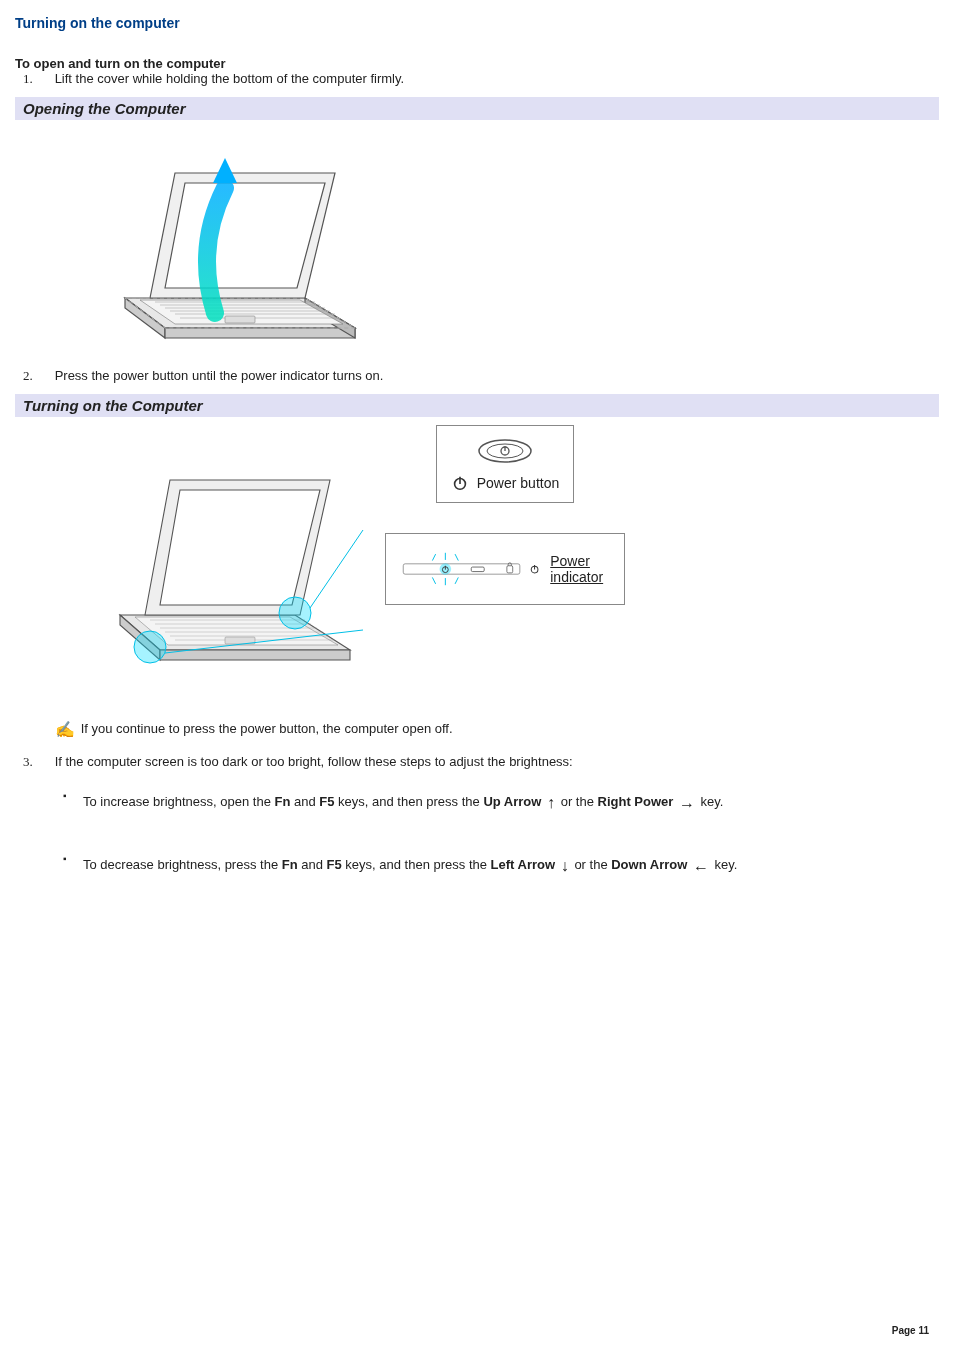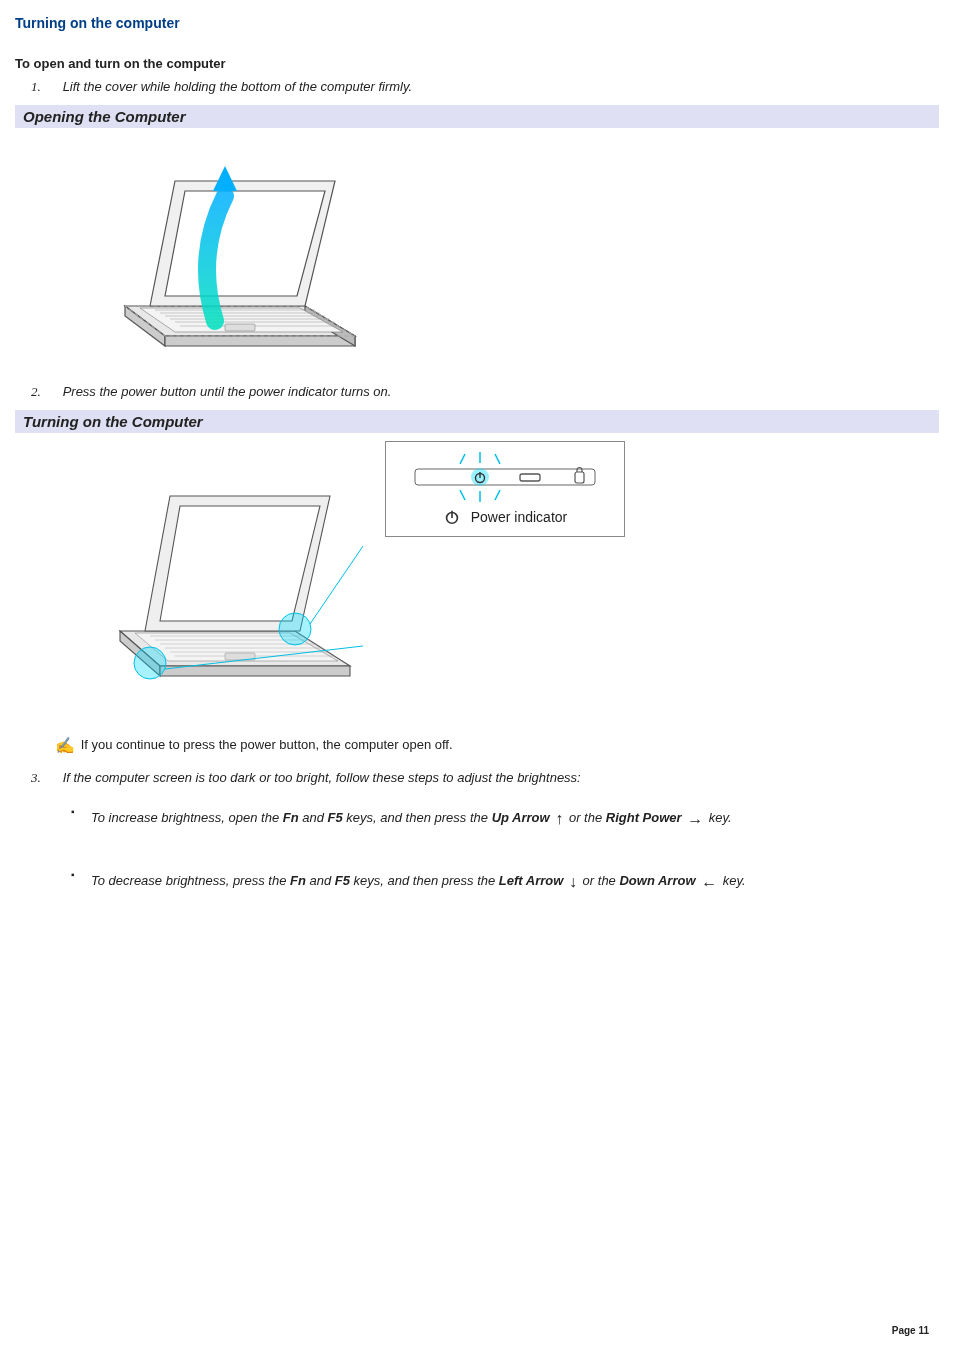--- a/index.html
+++ b/index.html
@@ -19,22 +19,21 @@
     font-size: 14px;
     margin-bottom: 25px;
   }
   .intro {
     font-weight: bold;
     font-size: 13px;
   }
   ol.main-list {
     list-style: none;
     padding: 0;
-    margin: 8px;
-    font-style: italic;
+    margin: 0;
   }
   ol.main-list > li {
     margin-bottom: 10px;
   }
   .num {
     display: inline-block;
     width: 28px;
     font-family: Georgia, 'Times New Roman', serif;
     font-size: 13px;
     vertical-align: top;
@@ -103,21 +102,21 @@
   }
 
   
   .laptop-svg { display:block; }
   .fig1 { width: 270px; height: 220px; }
   .fig2-row { display:flex; align-items:flex-start; gap:20px; }
   .fig2-laptop { width:260px; height:250px; }
   .fig2-right { display:flex; flex-direction:column; gap:30px; align-items:center; }
   .btn-box, .ind-box { border:1px solid #888; padding:10px 14px; font-family:Verdana,sans-serif; font-size:14px; display:flex; align-items:center; gap:10px; }
   .power-sym { width:18px; height:18px; }
-  .ind-box { flex-direction:column; gap:6px; width:210px; }
+  .ind-box { flex-direction:row; gap:6px; width:210px;text-decoration:underline; }
   .ind-row { display:flex; align-items:center; gap:10px; }
   .rays line { stroke:#00bfe6; stroke-width:1.5; }
 </style>
 </head>
 <body>
 
 <div class="page-title">Turning on the computer</div>
 
 <div class="intro">To open and turn on the computer</div>
 
@@ -212,20 +211,39 @@
       </g>
 
       <circle cx="190" cy="188" r="16" fill="rgba(0,220,255,0.35)" stroke="#00bfe6" stroke-width="1"></circle>
       <circle cx="45" cy="222" r="16" fill="rgba(0,220,255,0.35)" stroke="#00bfe6" stroke-width="1"></circle>
       <line x1="205" y1="183" x2="258" y2="105" stroke="#00bfe6" stroke-width="1"></line>
       <line x1="60" y1="228" x2="258" y2="205" stroke="#00bfe6" stroke-width="1"></line>
     </svg>
 
     <div class="fig2-right">
 
+      <div class="btn-box" style="flex-direction:column;gap:8px;">
+        <svg width="60" height="30" viewBox="0 0 60 30">
+          <ellipse cx="30" cy="15" rx="26" ry="11" fill="none" stroke="#555" stroke-width="1.5"></ellipse>
+          <ellipse cx="30" cy="15" rx="18" ry="7" fill="none" stroke="#555" stroke-width="1"></ellipse>
+          <g stroke="#555" stroke-width="1.3" fill="none">
+            <circle cx="30" cy="15" r="4"></circle>
+              <line x1="30" y1="10" x2="30" y2="15"></line>
+          </g>
+        </svg>
+        <div style="display:flex;align-items:center;gap:8px;">
+          <svg class="power-sym" viewBox="0 0 20 20">
+              <g stroke="#333" stroke-width="1.8" fill="none">
+                <circle cx="10" cy="11" r="6"></circle>
+                <line x1="10" y1="3" x2="10" y2="11"></line>
+              </g>
+            </svg>
+          <span>Power button</span>
+        </div>
+      </div>
 
       <div class="ind-box">
         <svg width="190" height="50" viewBox="0 0 190 50">
           <g class="rays">
             <line x1="55" y1="2" x2="50" y2="12"></line>
               <line x1="70" y1="0" x2="70" y2="11"></line>
               <line x1="85" y1="2" x2="90" y2="12"></line>
             <line x1="55" y1="48" x2="50" y2="38"></line>
               <line x1="70" y1="50" x2="70" y2="39"></line>
               <line x1="85" y1="48" x2="90" y2="38"></line>

